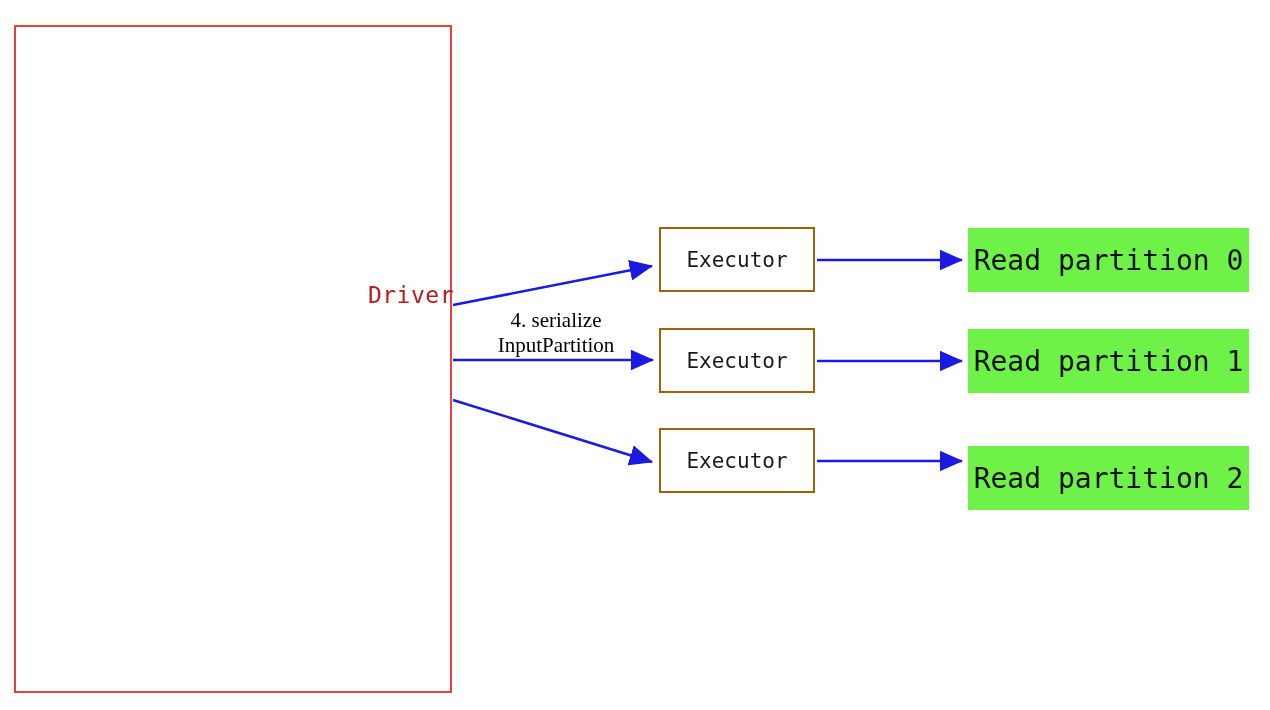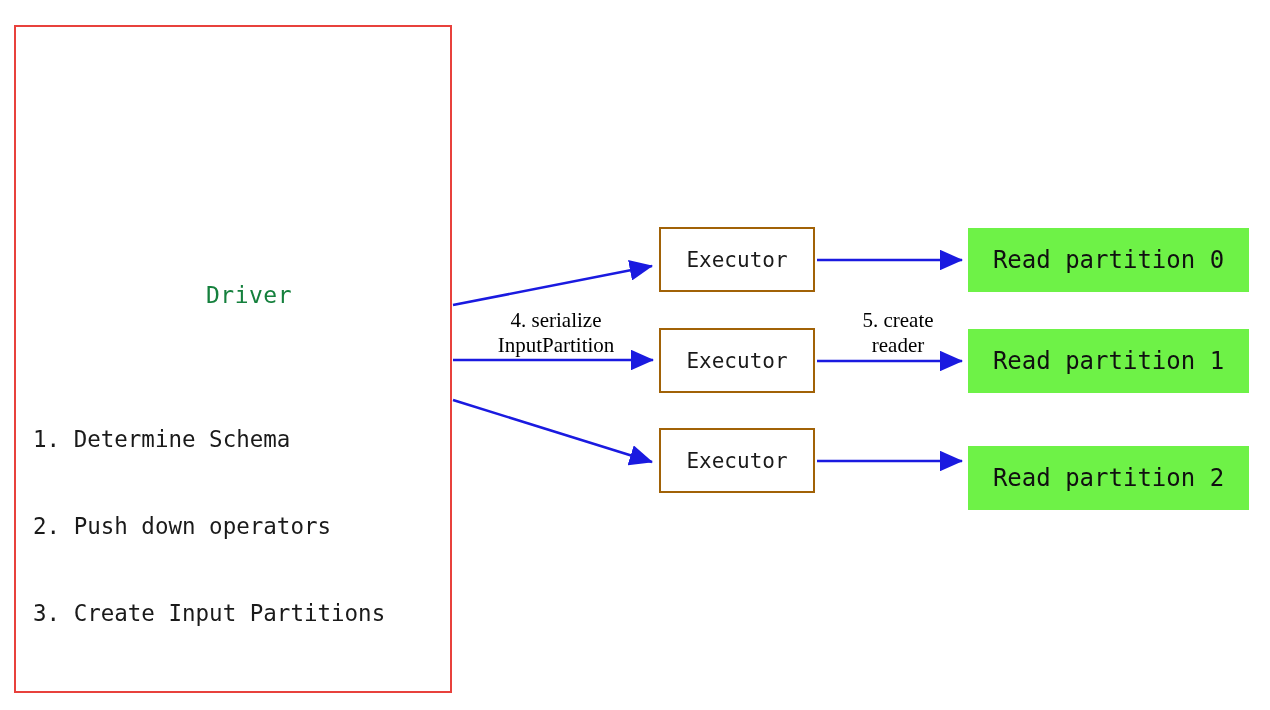--- a/index.html
+++ b/index.html
@@ -22,27 +22,27 @@
     left: 14px;
     top: 25px;
     width: 438px;
     height: 668px;
     box-sizing: border-box;
     border: 2px solid #e8413c;
     background: #ffffff;
   }
   .driver-title {
     position: absolute;
-    left: 14px;
+    left: 0;
     top: 255px;
     width: 438px;
-    text-align: center;
+    text-align: right;
     font-family: "DejaVu Sans Mono", "Liberation Mono", monospace;
     font-size: 23px;
-    color: #15803d;
+    color: #b91c1c;
     letter-spacing: 0.5px;
     white-space: pre;
   }
   .driver-steps {
     position: absolute;
     left: 17px;
     top: 340px;
     font-family: "DejaVu Sans Mono", "Liberation Mono", monospace;
     font-size: 22.5px;
     line-height: 29px;
@@ -76,21 +76,21 @@
     position: absolute;
     left: 968px;
     width: 281px;
     height: 64px;
     box-sizing: border-box;
     background: #6ef247;
     display: flex;
     align-items: center;
     justify-content: center;
     font-family: "DejaVu Sans Mono", "Liberation Mono", monospace;
-    font-size: 24px;
+    font-size: 28px;
     color: #101010;
     white-space: pre;
   }
   .part-0 { top: 228px; }
   .part-1 { top: 329px; text-align: center; }
   .part-2 { top: 429px; margin-top: 17px; }
 
   
   #arrows {
     position: absolute;
@@ -123,25 +123,20 @@
     width: 136px;
   }
 </style>
 </head>
 <body>
 
 <div id="canvas">
 
   <div class="driver-box">
     <div class="driver-title">Driver</div>
-    <div class="driver-steps">
-      <div>1. Determine Schema</div>
-      <div>2. Push down operators</div>
-      <div>3. Create Input Partitions</div>
-    </div>
   </div>
 
   <div class="executor-box exec-0">Executor</div>
   <div class="executor-box exec-1">Executor</div>
   <div class="executor-box exec-2">Executor</div>
 
   <div class="partition-box part-0">Read partition 0</div>
   <div class="partition-box part-1">Read partition 1</div>
   <div class="partition-box part-2">Read partition 2</div>
 
@@ -163,18 +158,14 @@
     <line x1="817" y1="361" x2="962" y2="361" stroke="#1a1ae0" stroke-width="2.6" marker-end="url(#ah)"></line>
 
     <line x1="817" y1="461" x2="962" y2="461" stroke="#1a1ae0" stroke-width="2.6" marker-end="url(#ah)"></line>
   </svg>
 
   <div class="arrow-label label-serialize">
     <div>4. serialize</div>
     <div>InputPartition</div>
   </div>
 
-  <div class="arrow-label label-create">
-    <div>5. create</div>
-    <div>reader</div>
-  </div>
 
 </div>
 
 </body></html>

